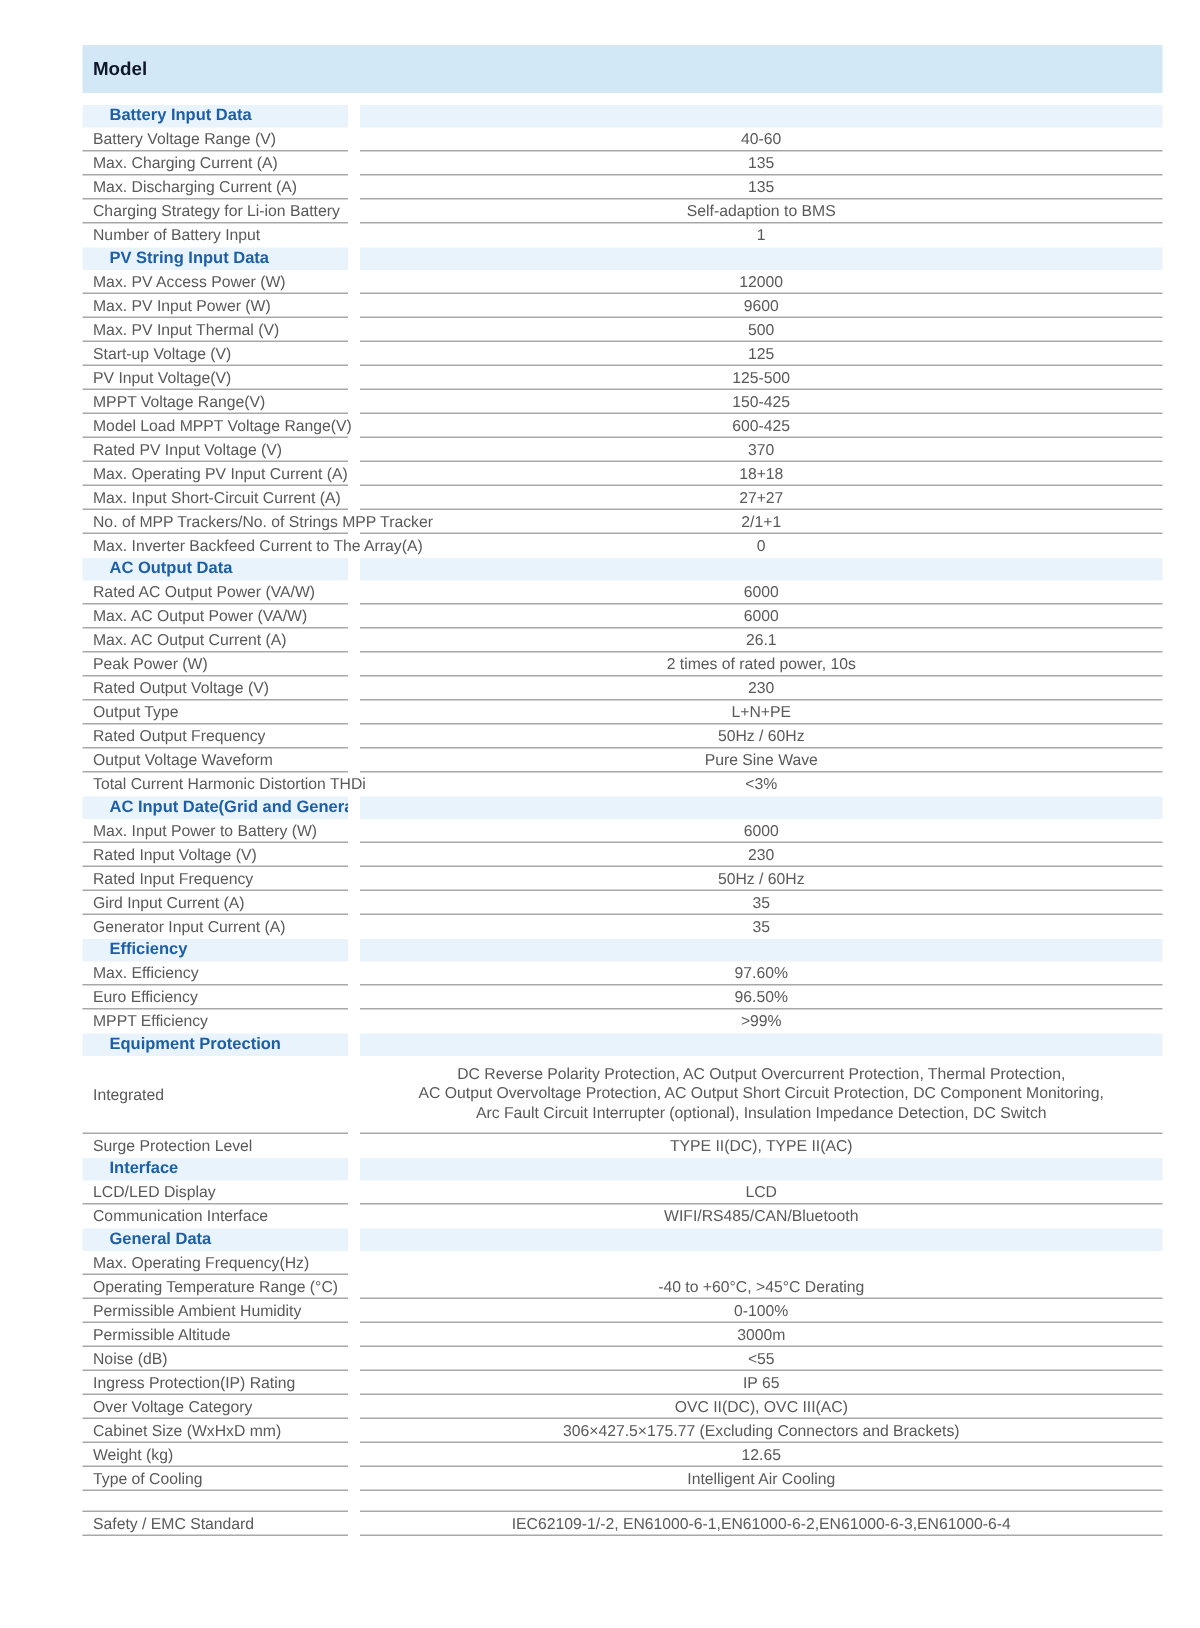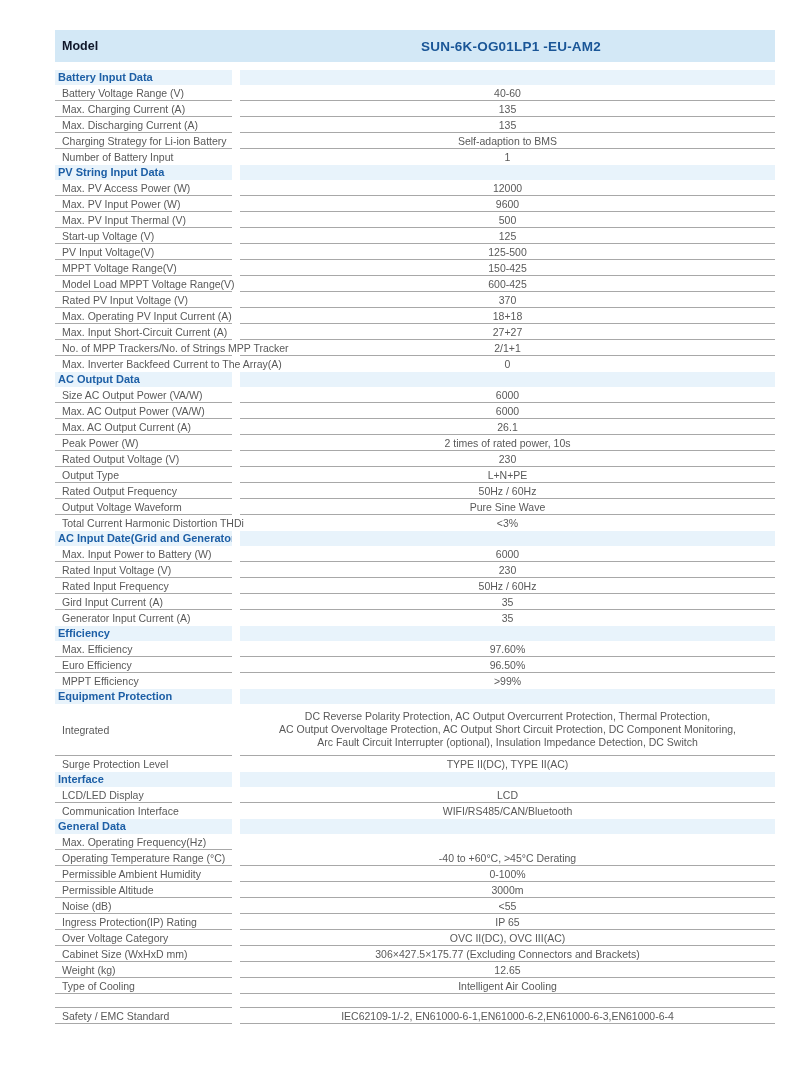--- a/index.html
+++ b/index.html
@@ -43,21 +43,21 @@
     height: 15px;
   }
   .section-row .sec-left {
     width: 177px;
     flex-shrink: 0;
     background: #e8f3fb;
     font-size: 11px;
     font-weight: bold;
     color: #1d5fa6;
     line-height: 15px;
-    padding-left: 3px;
+    padding-left: 18px;
     box-sizing: border-box;
     white-space: nowrap;
     overflow: visible;
   }
   .section-row .sec-gap {
     width: 8px;
     flex-shrink: 0;
     background: #ffffff;
   }
   .section-row .sec-right {
@@ -117,21 +117,20 @@
     flex: 1; box-sizing: border-box;
     border-bottom: 1px solid #a8a8a8;
   }
 </style>
 </head>
 <body>
 
 <div class="sheet">
   <div class="model-bar">
     <div class="model-label">Model</div>
-    <div class="model-value">SUN-6K-OG01LP1 -EU-AM2</div>
   </div>
   <div id="spec-table">
       <div class="section-row">
         <div class="sec-left">Battery Input Data</div>
         <div class="sec-gap"></div>
         <div class="sec-right"></div>
       </div>
       <div class="spec-row h16">
         <div class="cell-label">Battery Voltage Range (V)</div>
         <div class="cell-gap"></div>
@@ -221,21 +220,21 @@
         <div class="cell-label">Max. Inverter Backfeed Current to The Array(A)</div>
         <div class="cell-gap"></div>
         <div class="cell-value">0</div>
       </div>
       <div class="section-row">
         <div class="sec-left">AC Output Data</div>
         <div class="sec-gap"></div>
         <div class="sec-right"></div>
       </div>
       <div class="spec-row h16">
-        <div class="cell-label">Size AC Output Power (VA/W)</div>
+        <div class="cell-label">Rated AC Output Power (VA/W)</div>
         <div class="cell-gap"></div>
         <div class="cell-value">6000</div>
       </div>
       <div class="spec-row h16">
         <div class="cell-label">Max. AC Output Power (VA/W)</div>
         <div class="cell-gap"></div>
         <div class="cell-value">6000</div>
       </div>
       <div class="spec-row h16">
         <div class="cell-label">Max. AC Output Current (A)</div>

